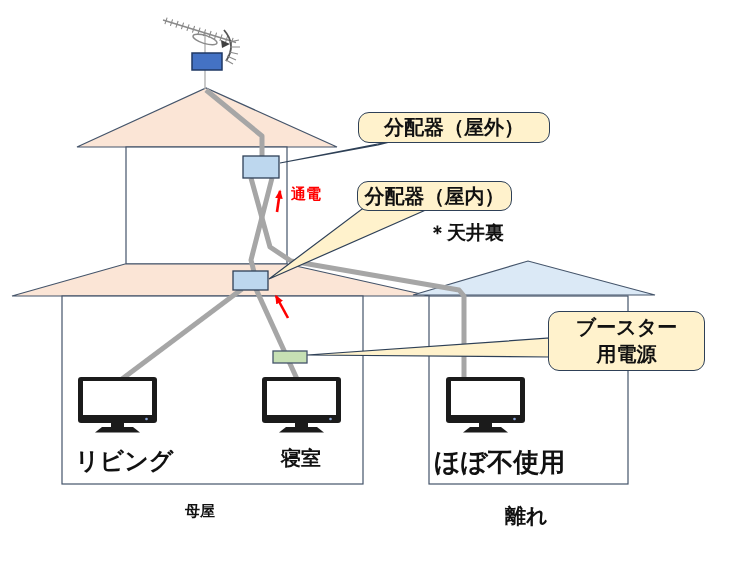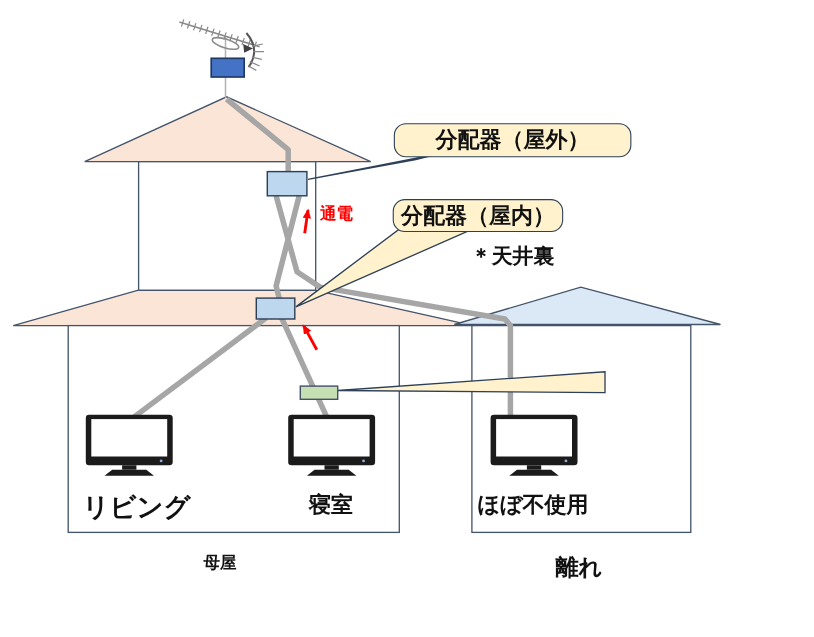--- a/index.html
+++ b/index.html
@@ -74,29 +74,33 @@
     <rect x="273" y="351" width="34" height="12" stroke="#44546A" stroke-width="1.3" fill="#C6E0B4"></rect>
 
     <line x1="277" y1="212" x2="280" y2="191" stroke="#FF0000" stroke-width="2.6" marker-end="url(#arrowRed)"></line>
     <line x1="288" y1="318" x2="276" y2="296" stroke="#FF0000" stroke-width="2.6" marker-end="url(#arrowRed)"></line>
 
     <use href="#tvsym" x="78" y="377"></use>
     <use href="#tvsym" x="262" y="377"></use>
     <use href="#tvsym" x="446" y="377"></use>
   </svg>
 
-  <div class="callout one-line" style="left:358px;top:112px;width:216px;height:31px;">
+  <div class="callout one-line" style="left:358px;top:112px;width:192px;height:31px;">
     <span>分配器（屋外）</span>
   </div>
   <div class="callout one-line" style="left:357px;top:181px;width:155px;height:30px;">
     <span>分配器（屋内）</span>
+  </div>
+  <div class="callout two-line" style="left:548px;top:311px;width:157px;height:60px;">
+    <span>ブースター</span>
+    <span>用電源</span>
   </div>
 
   <div class="lbl red" style="left:291px;top:185px;font-size:15px;">通電</div>
   <div class="lbl" style="left:428px;top:220px;font-size:19px;font-family:Liberation Mono, monospace;">＊天井裏</div>
 
   <div class="lbl" style="left:75px;top:445px;font-size:24px;">リビング</div>
   <div class="lbl" style="left:281px;top:445px;font-size:20px;">寝室</div>
-  <div class="lbl" style="left:434px;top:445px;font-size:20px;">ほぼ不使用</div>
+  <div class="lbl" style="left:434px;top:445px;font-size:26px;">ほぼ不使用</div>
 
   <div class="lbl" style="left:185px;top:502px;font-size:15px;">母屋</div>
   <div class="lbl" style="left:505px;top:502px;font-size:21px;">離れ</div>
 </div>
 
 </body></html>

